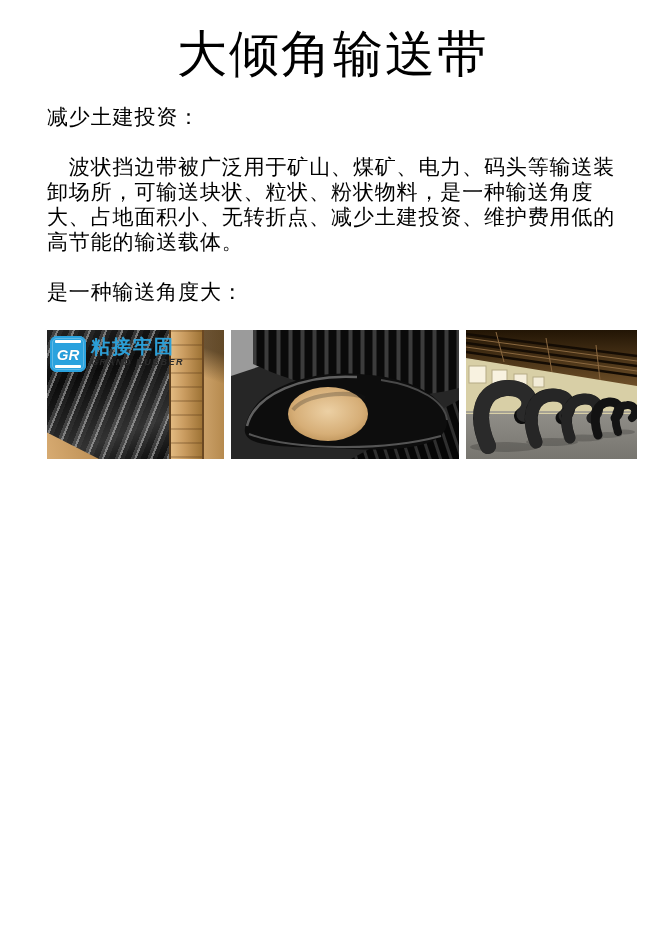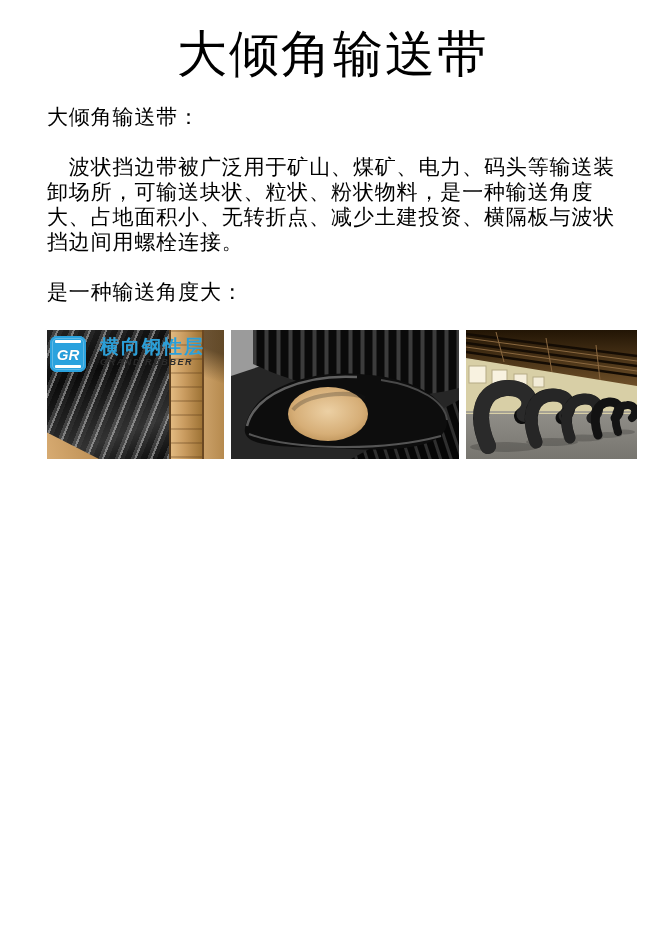--- a/index.html
+++ b/index.html
@@ -71,21 +71,21 @@
       linear-gradient(200deg, rgba(30,20,8,0.55) 0 18%, rgba(0,0,0,0) 40%),
       linear-gradient(90deg,#caa068,#b68a4e);
   }
   .p1-wood-corner{
     position:absolute;left:0;bottom:0;width:52px;height:34px;
     background:linear-gradient(75deg,#d7ab72,#b98b50);
     clip-path:polygon(0 22%,100% 100%,0 100%);
   }
   .p1-logo{
     position:absolute;top:6px;left:3px;
-    display:flex;align-items:flex-start;gap:14px;
+    display:flex;align-items:flex-start;gap:5px;
   }
   .p1-logo-box{
     position:relative;width:36px;height:36px;
     background:#2aa2de;border-radius:7px;
     box-shadow:inset 0 0 0 2px #2aa2de, inset 0 0 0 3px rgba(255,255,255,.25);
     display:flex;align-items:center;justify-content:center;
   }
   .p1-logo-box::before,.p1-logo-box::after{
     content:"";position:absolute;left:5px;right:5px;height:3px;background:#fff;border-radius:1px;
   }
@@ -109,38 +109,38 @@
   .photo3{width:171px;}
 </style>
 </head>
 <body>
 
 <div class="page">
 
   <h1 class="title"><span>大倾角输送带</span></h1>
 
   <div class="content">
-    <p class="first">大倾角输送带：</p>
-    <p>　波状挡边带被广泛用于矿山、煤矿、电力、码头等输送装卸场所，可输送块状、粒状、粉状物料，是一种输送角度大、占地面积小、无转折点、减少土建投资、横隔板与波状挡边间用螺栓连接。</p>
+    <p class="first">减少土建投资：</p>
+    <p>　波状挡边带被广泛用于矿山、煤矿、电力、码头等输送装卸场所，可输送块状、粒状、粉状物料，是一种输送角度大、占地面积小、无转折点、减少土建投资、维护费用低的高节能的输送载体。</p>
     <p>是一种输送角度大：</p>
   </div>
 
   <div class="gallery">
 
     <div class="photo photo1">
       <div class="p1-stripes"></div>
       <div class="p1-wood-edge"></div>
       <div class="p1-wood-right"></div>
       <div class="p1-wood-corner"></div>
       <div class="p1-logo">
         <div class="p1-logo-box">
           <span>GR</span>
         </div>
         <div class="p1-logo-text">
-          <div class="cn">横向钢性层</div>
+          <div class="cn">粘接牢固</div>
           <div class="en">GRAND RUBBER</div>
         </div>
       </div>
     </div>
 
     <div class="photo photo2">
       <svg viewBox="0 0 228 129" preserveAspectRatio="none">
         <defs>
           <pattern id="fins" width="12" height="14" patternUnits="userSpaceOnUse">
             <rect width="12" height="14" fill="#3c3c3c"></rect>

